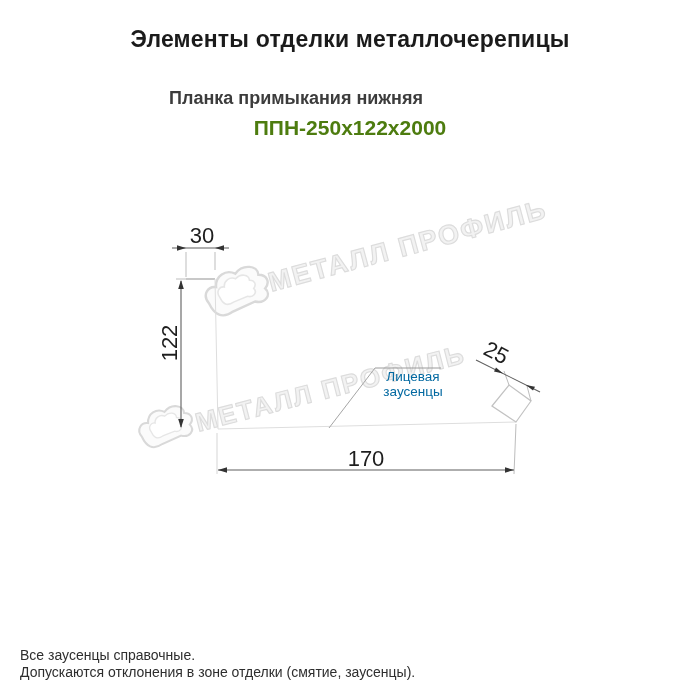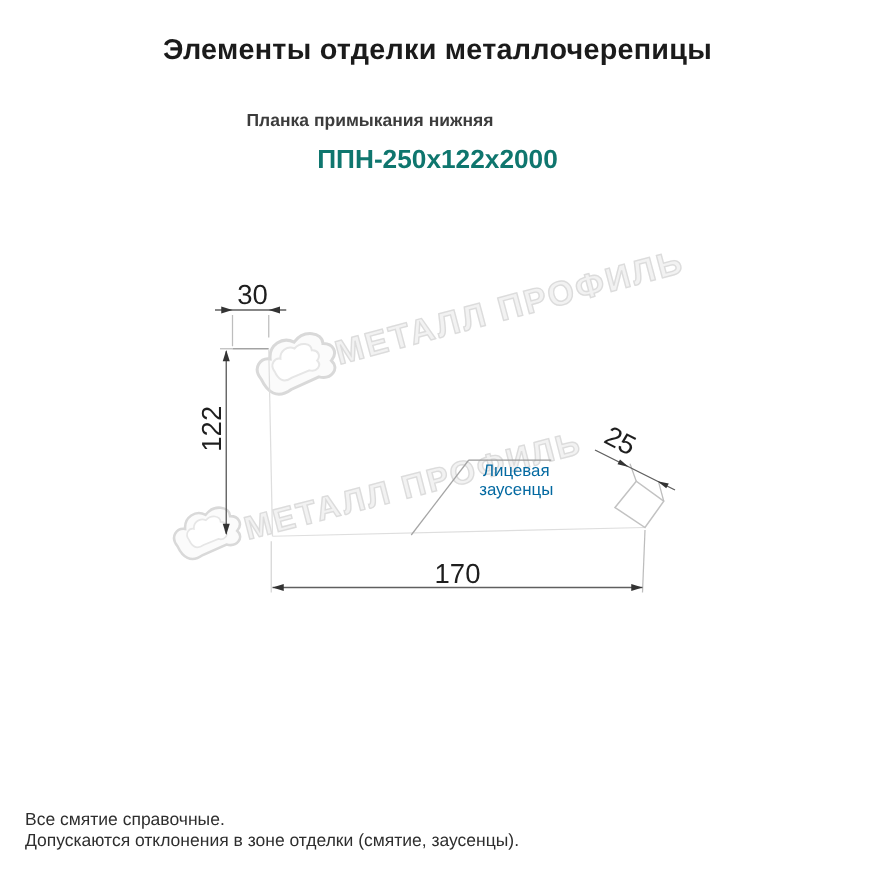--- a/index.html
+++ b/index.html
@@ -6,25 +6,25 @@
   .page{
     position:relative;width:700px;height:700px;background:#ffffff;
     font-family:"Liberation Sans", sans-serif;overflow:hidden;
   }
   .title{
     position:absolute;top:26px;left:0;width:700px;text-align:center;
     font-size:23px;font-weight:bold;color:#1b1b1b;letter-spacing:0.2px;
   }
   .subtitle{
     position:absolute;top:88px;left:0;width:592px;text-align:center;
-    font-size:14px;font-weight:bold;color:#3c3c3c;
+    font-size:18px;font-weight:bold;color:#3c3c3c;
   }
   .product-code{
     position:absolute;top:116px;left:0;width:700px;text-align:center;
-    font-size:21px;font-weight:bold;color:#0f766e;
+    font-size:21px;font-weight:bold;color:#4d7c0f;
   }
   svg.drawing{position:absolute;left:0;top:0;}
   .wm-text{
     position:absolute;font-weight:bold;white-space:nowrap;
     color:#f2f2f2;-webkit-text-stroke:1.1px #dcdcdc;
     text-shadow:0 0 1px #e3e3e3;letter-spacing:2px;
     transform-origin:left center;
   }
   .wm-upper{left:269px;top:268px;font-size:27px;transform:rotate(-15deg);}
   .wm-lower{left:196px;top:408px;font-size:26px;transform:rotate(-14.5deg);}
@@ -120,17 +120,17 @@
   <div class="dim-label lbl-122">122</div>
   <div class="dim-label lbl-250">170</div>
   <div class="dim-label lbl-25">25</div>
 
   <div class="face-label">
     <div>Лицевая</div>
     <div>заусенцы</div>
   </div>
 
   <div class="notes">
-    <div>Все смятие справочные.</div>
+    <div>Все заусенцы справочные.</div>
     <div>Допускаются отклонения в зоне отделки (смятие, заусенцы).</div>
   </div>
 
 </div>
 
 </body></html>

